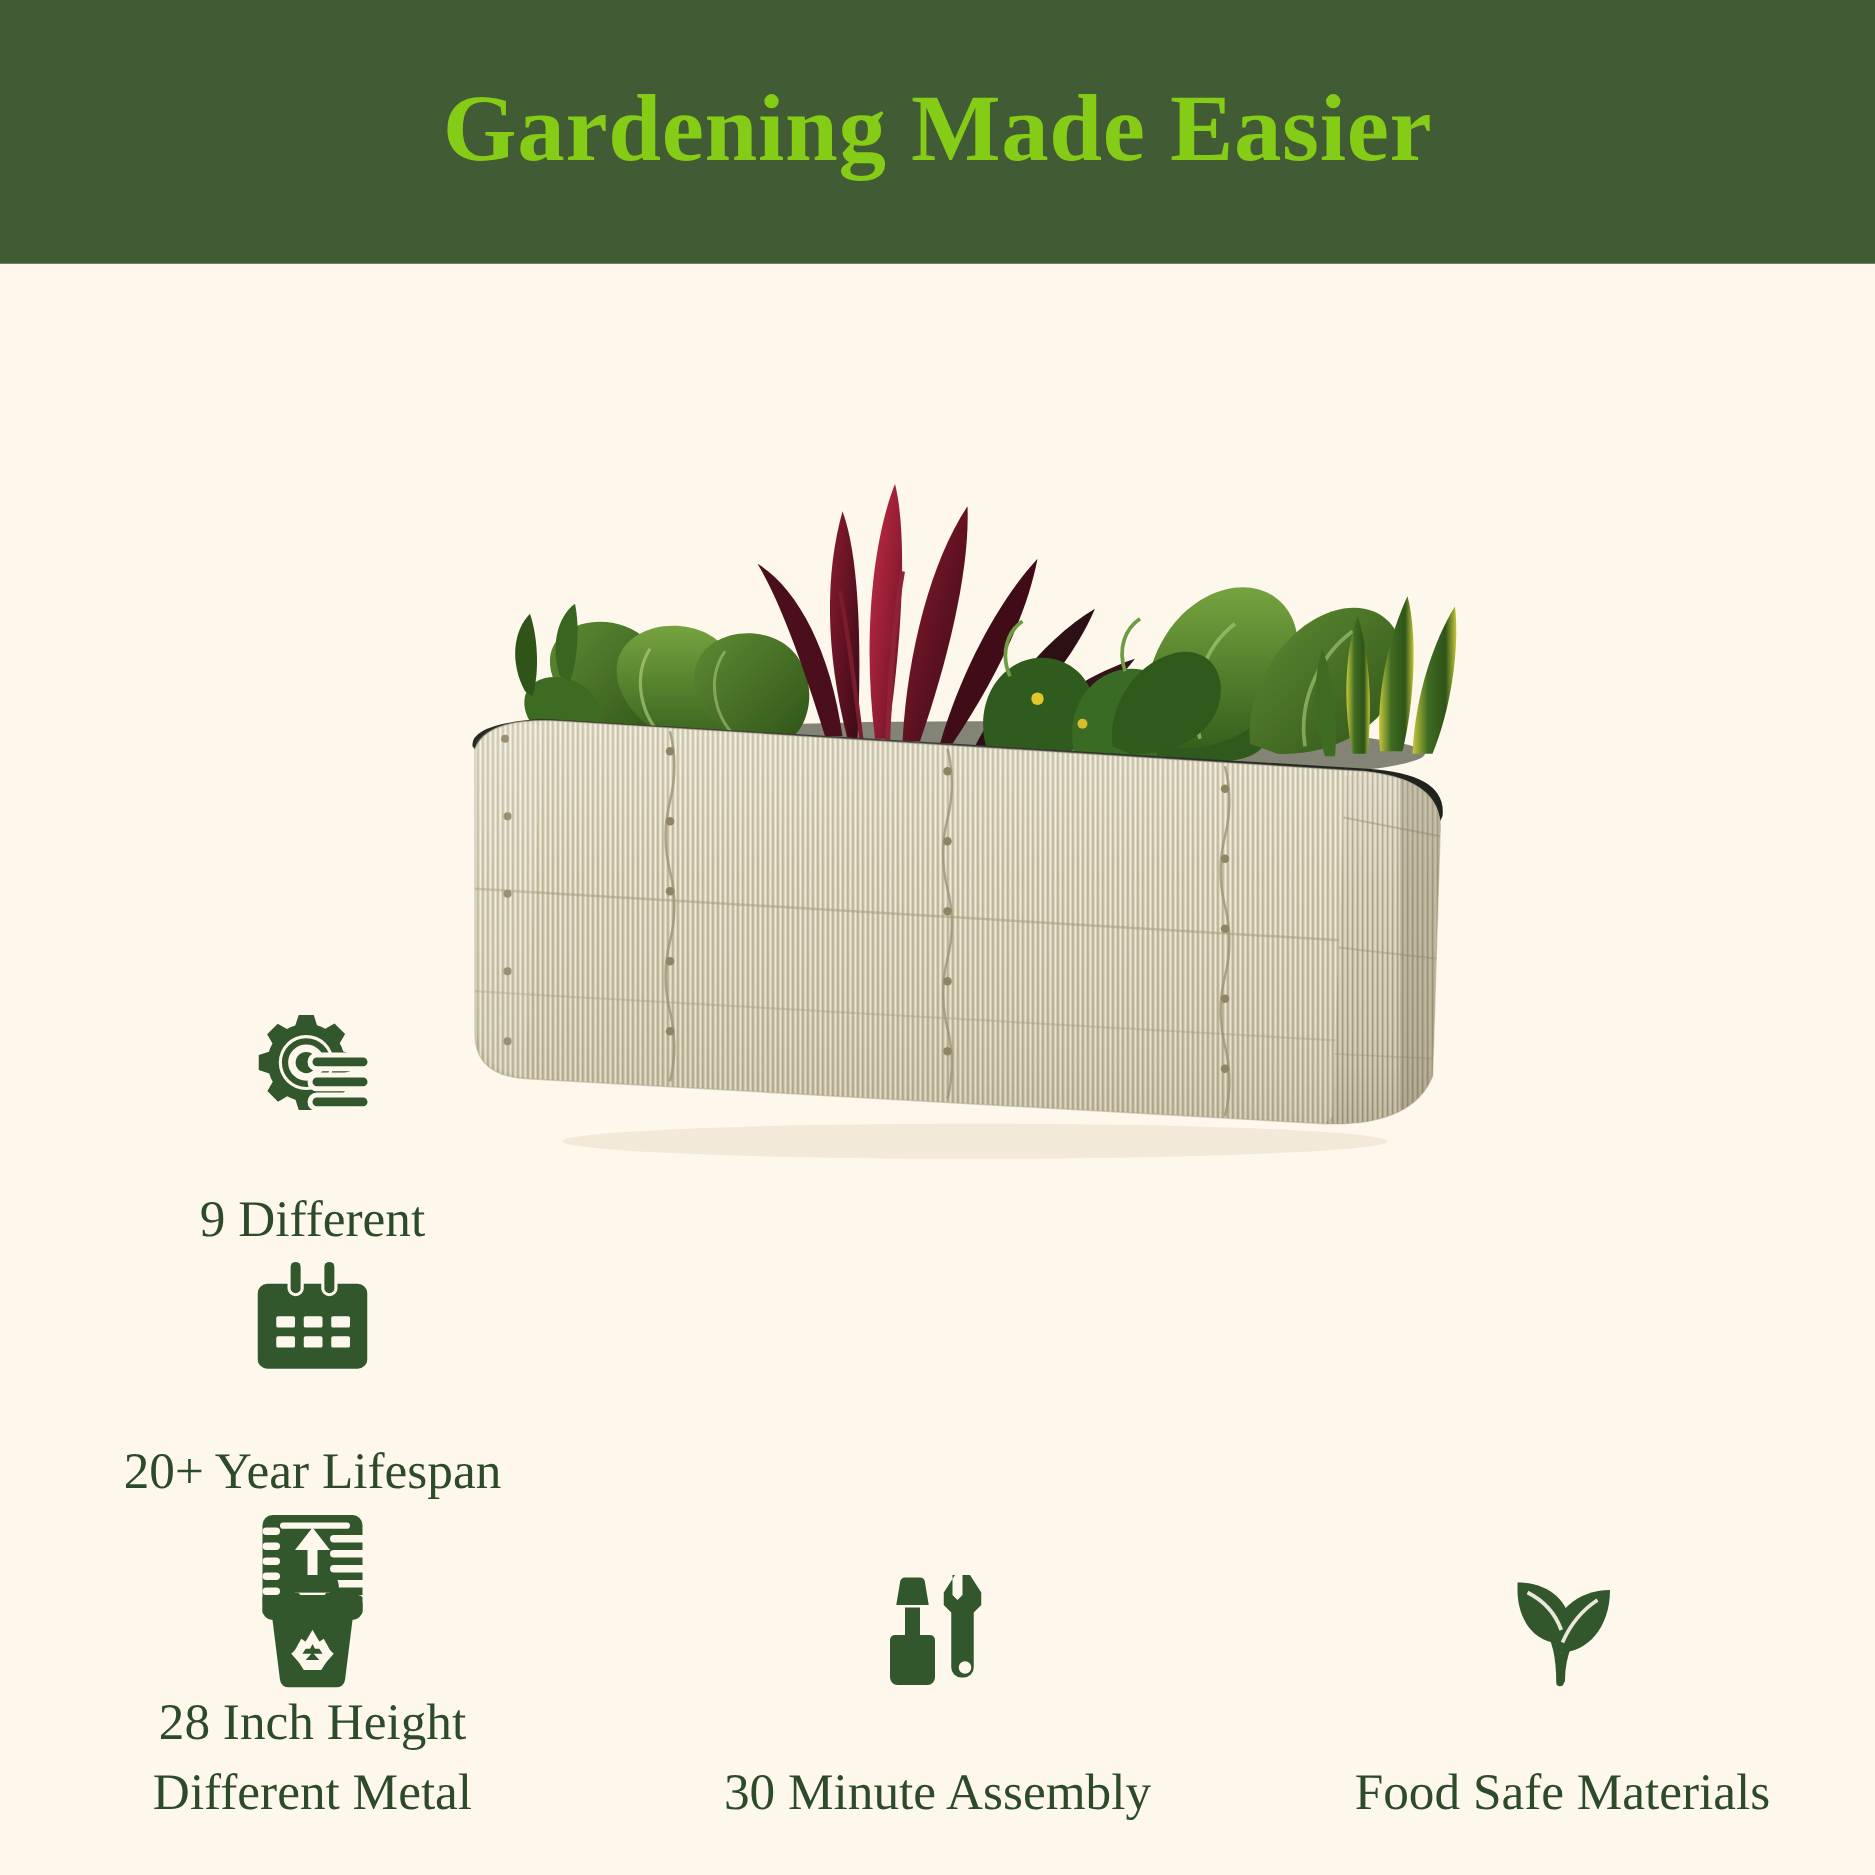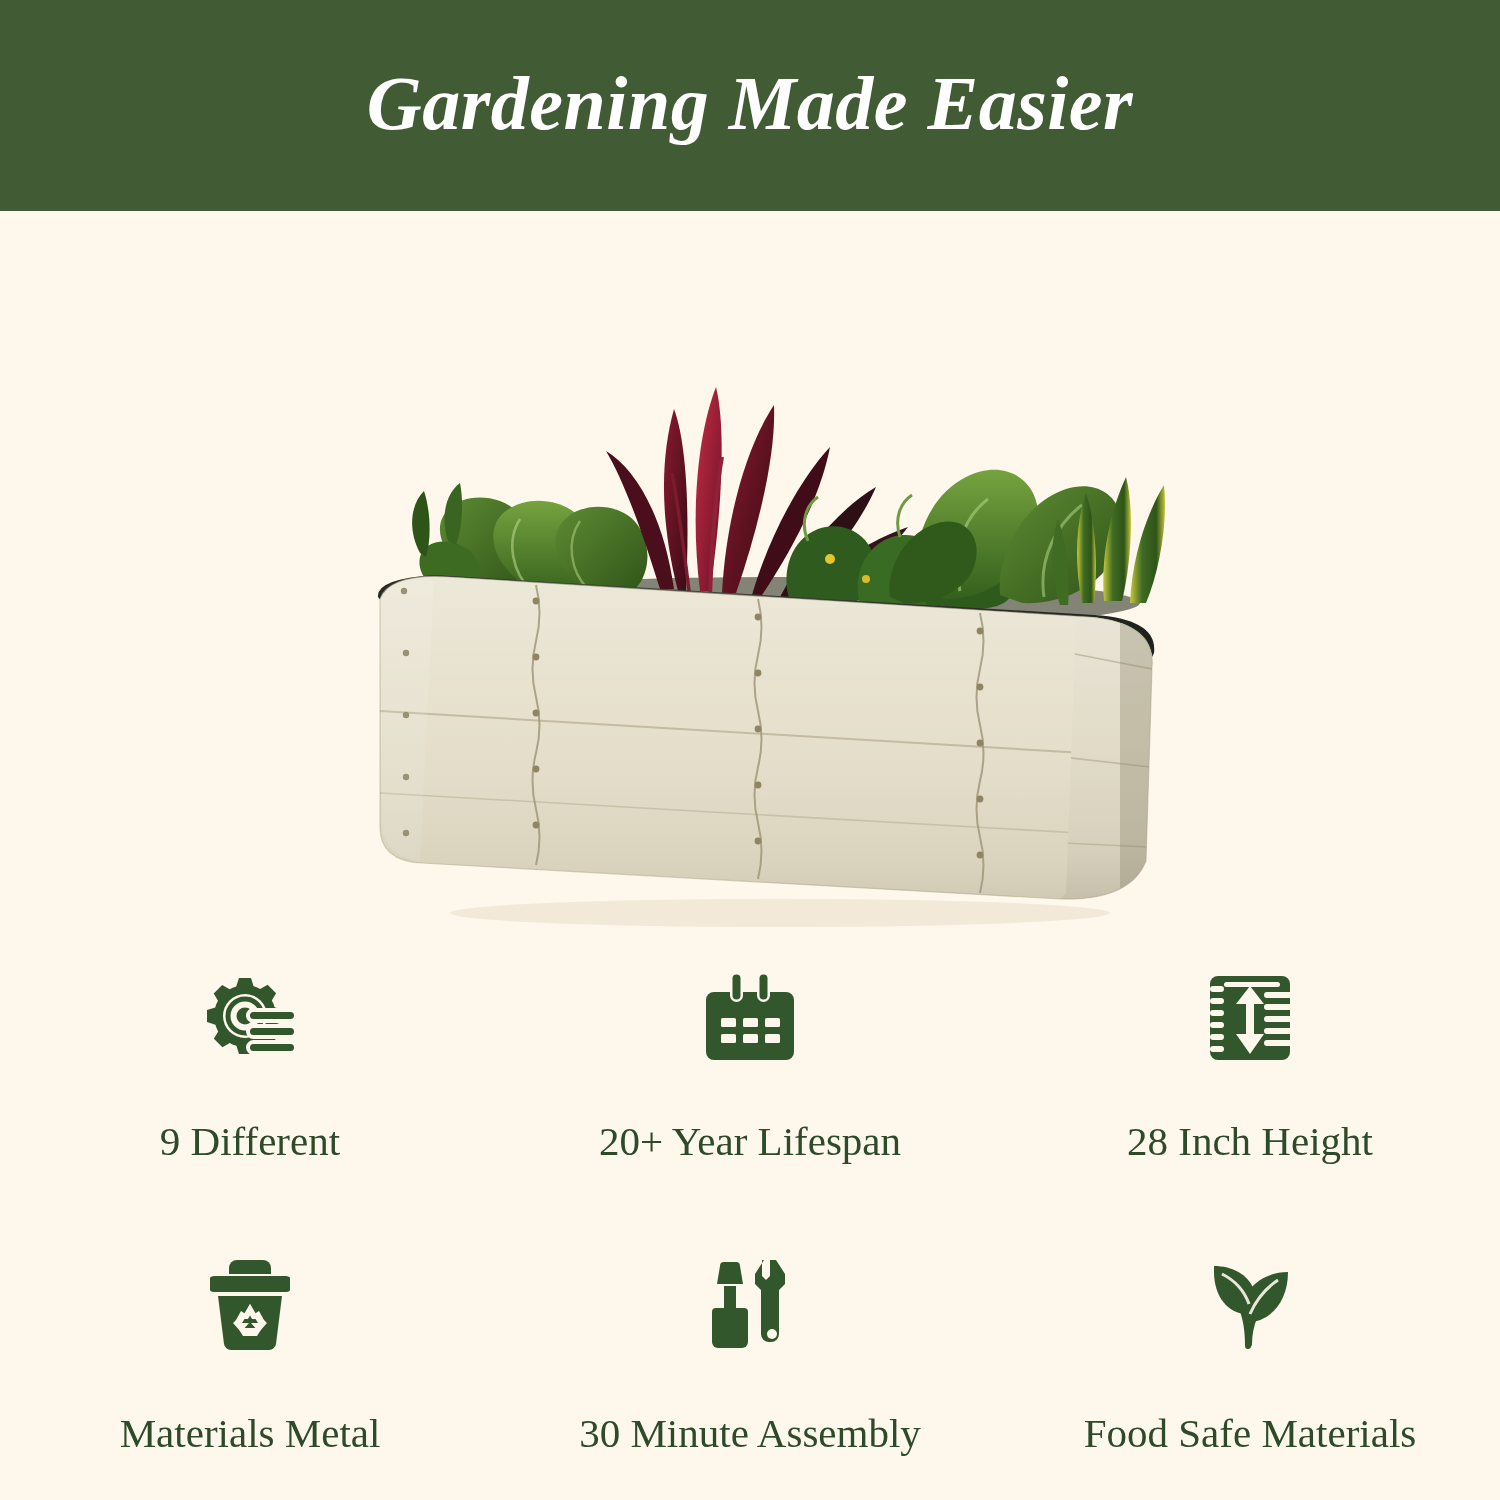--- a/index.html
+++ b/index.html
@@ -11,29 +11,28 @@
     position:relative;
   }
 
   
   .header {
     position:absolute; left:0; top:0; width:1500px; height:211px;
     background:#415B35;
     display:flex; align-items:center; justify-content:center;
   }
   .header-title {
-    color:#ffffff;
+    color:#84cc16;
     font-family:"Liberation Serif", serif;
     font-weight:bold;
     font-size:76px;
     letter-spacing:0.5px;
     text-align:left;
     line-height:1;
     margin-top:-6px;
-    font-style:italic;
   }
 
   
   .hero {
     position:absolute; left:0; top:211px; width:1500px; height:749px;
   }
   .product-stage {
     position:absolute; left:360px; top:80px; width:820px; height:640px;
   }
 
@@ -46,21 +45,21 @@
   .bed svg { display:block; width:820px; height:390px; }
 
   
   .features {
     position:absolute; left:0; top:960px; width:1500px; height:540px;
   }
   .feature-row {
     position:absolute; left:0; width:1500px;
     display:flex; align-items:flex-start; justify-content:center;
   }
-  .feature-row.row-1 { top:10px; height:270px; }
+  .feature-row.row-1 { top:10px; height:270px;flex-direction:column; }
   .feature-row.row-2 { top:280px; height:260px; }
 
   .feature {
     width:500px;
     display:flex; flex-direction:column; align-items:center;
   }
   .feature-icon {
     width:96px; height:96px;
     display:flex; align-items:center; justify-content:center;
   }
@@ -360,21 +359,21 @@
           <g fill="#FEF7EC">
             <path d="M40 46 l9 15 h-7 l-5-9 Z"></path>
             <path d="M40 46 l-9 15 h7 l5-9 Z"></path>
             <path d="M26 62 l5 -9 6 4 -5 8 7 0 -8 9 -8 -9 z"></path>
             <path d="M54 62 l-5 -9 -6 4 5 8 -7 0 8 9 8 -9 z"></path>
             <path d="M31 76 h18 v-6 l-9 -5 -9 5 z" opacity="0"></path>
             <path d="M28 70 h24 l-5 8 h-14 z"></path>
           </g>
         </svg>
       </div>
-      <div class="feature-label">Materials Metal</div>
+      <div class="feature-label">Different Metal</div>
     </div>
 
     <div class="feature">
       <div class="feature-icon">
         <svg width="84" height="92" viewBox="0 0 84 92" xmlns="http://www.w3.org/2000/svg" fill="#33572D">
 
           <path d="M12 4 h16 a4 4 0 0 1 4 4 l3 18 H9 l3-18 a4 4 0 0 1 4-4 Z"></path>
           <rect x="16" y="28" width="12" height="22"></rect>
           <path d="M8 50 h28 a4 4 0 0 1 4 4 v30 a6 6 0 0 1-6 6 H10 a6 6 0 0 1-6-6 V54 a4 4 0 0 1 4-4 Z"></path>
 

